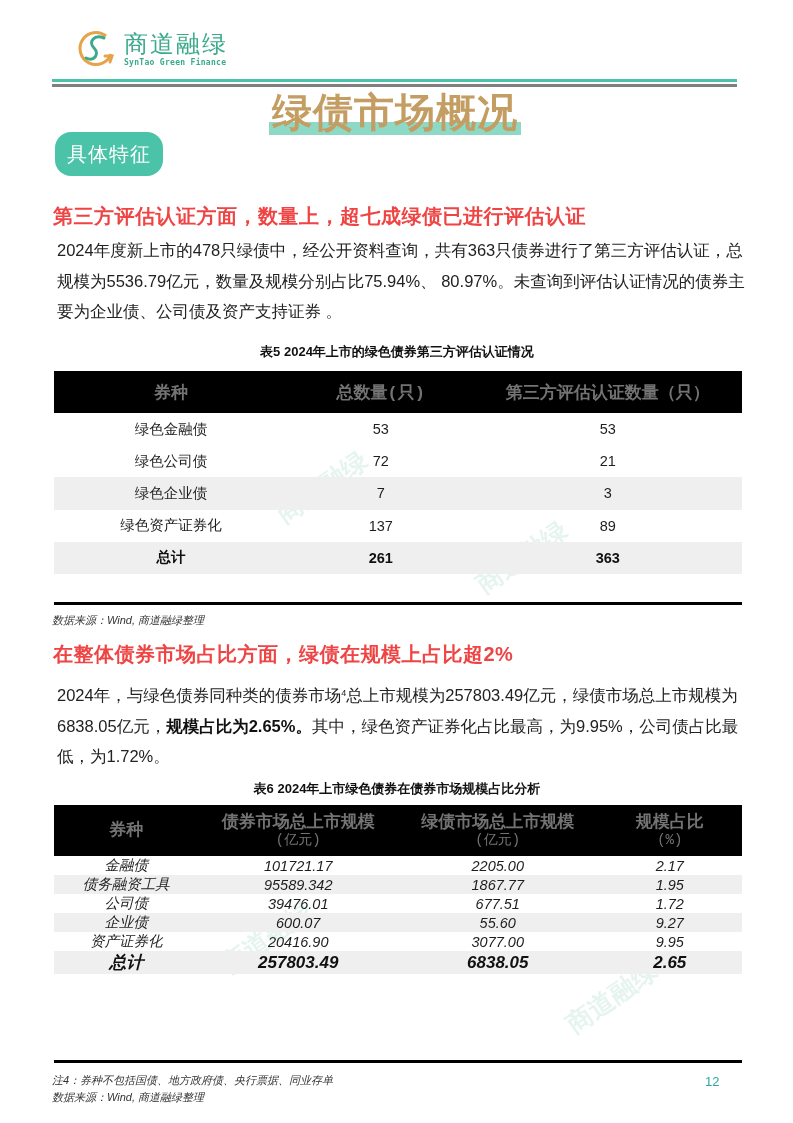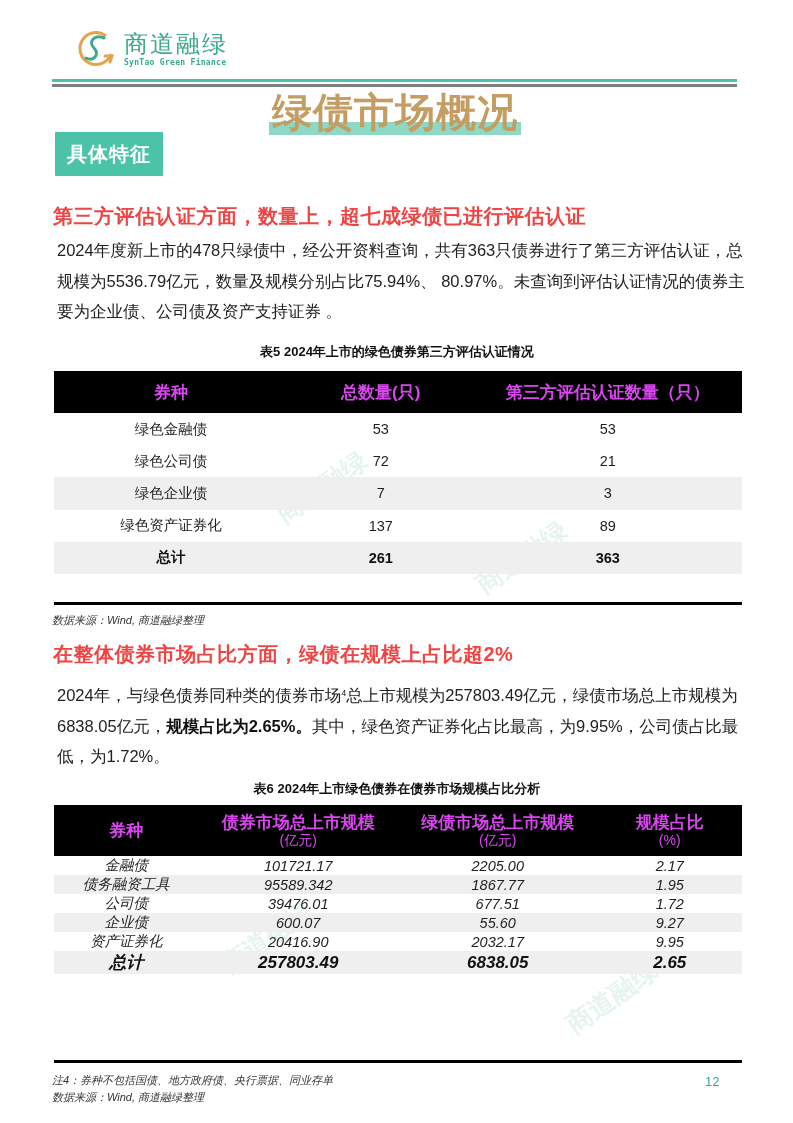--- a/index.html
+++ b/index.html
@@ -12,31 +12,31 @@
   .logo-cn { font-size: 24px; color: #3aaa8a; letter-spacing: 2px; line-height: 26px; }
   .logo-en { font-family: "DejaVu Sans Mono", monospace; font-size: 8px; color: #3aaa8a; letter-spacing: 0.3px; line-height: 11px; font-weight: bold; }
 
   .rule-green { position: absolute; left: 52px; top: 79px; width: 685px; height: 3px; background: #4bc3a8; }
   .rule-gray { position: absolute; left: 52px; top: 84px; width: 685px; height: 3px; background: #7f7f7f; }
 
   .title-wrap { position: absolute; left: 269px; top: 89px; width: 252px; height: 46px; }
   .title-bar { position: absolute; left: 0; bottom: 0; width: 100%; height: 13px; background: #8ed8c6; }
   .title-text { position: absolute; left: 0; top: 0; width: 100%; text-align: center; font-size: 40px; font-weight: bold; color: #c39d62; letter-spacing: 1px; line-height: 46px; font-family: "DejaVu Sans", sans-serif; }
 
-  .section-tag { position: absolute; left: 55px; top: 132px; width: 108px; height: 44px; background: #4bc3a8; border-radius: 1px; color: #fff; font-size: 20px; font-weight: bold; display: flex; align-items: center; justify-content: center; letter-spacing: 1px; text-align: center; }
+  .section-tag { position: absolute; left: 55px; top: 132px; width: 108px; height: 44px; background: #4bc3a8; border-radius: 16px; color: #fff; font-size: 20px; font-weight: normal; display: flex; align-items: center; justify-content: center; letter-spacing: 1px; text-align: center; }
 
   .h2 { position: absolute; left: 53px; font-size: 20px; font-weight: bold; color: #ef4444; letter-spacing: 0.5px; }
   .para { position: absolute; left: 57px; width: 690px; font-size: 16.5px; line-height: 30.5px; color: #222; }
   .para b { font-weight: bold; color: #111; }
   sup { font-size: 9px; vertical-align: top; position: relative; top: -2px; }
 
   .caption { position: absolute; left: 52px; width: 690px; text-align: center; font-size: 13px; font-weight: bold; color: #111; }
 
   table { position: absolute; left: 54px; width: 688px; border-collapse: collapse; font-size: 14.5px; }
-  thead tr { background: #000; color: #d946ef; }
+  thead tr { background: #000; color: #737373; font-family: Liberation Mono, monospace; }
   th { font-weight: bold; text-align: center; }
   td { text-align: center; color: #1e1e1e; }
   tbody tr.alt { background: #efefef; }
   tbody tr.total td { font-weight: bold; color: #111; }
   .bottom-rule { position: absolute; left: 54px; width: 688px; height: 3px; background: #000; }
 
   #t5 thead tr { height: 42px; }
   #t5 th { font-size: 17px; }
   #t5 tbody tr { height: 32.2px; }
 
@@ -174,21 +174,21 @@
     </tr>
     <tr class="alt">
       <td>企业债</td>
       <td>600.07</td>
       <td>55.60</td>
       <td>9.27</td>
     </tr>
     <tr>
       <td>资产证券化</td>
       <td>20416.90</td>
-      <td>2032.17</td>
+      <td>3077.00</td>
       <td>9.95</td>
     </tr>
     <tr class="alt total">
       <td>总计</td>
       <td>257803.49</td>
       <td>6838.05</td>
       <td>2.65</td>
     </tr>
   </tbody>
 </table>

